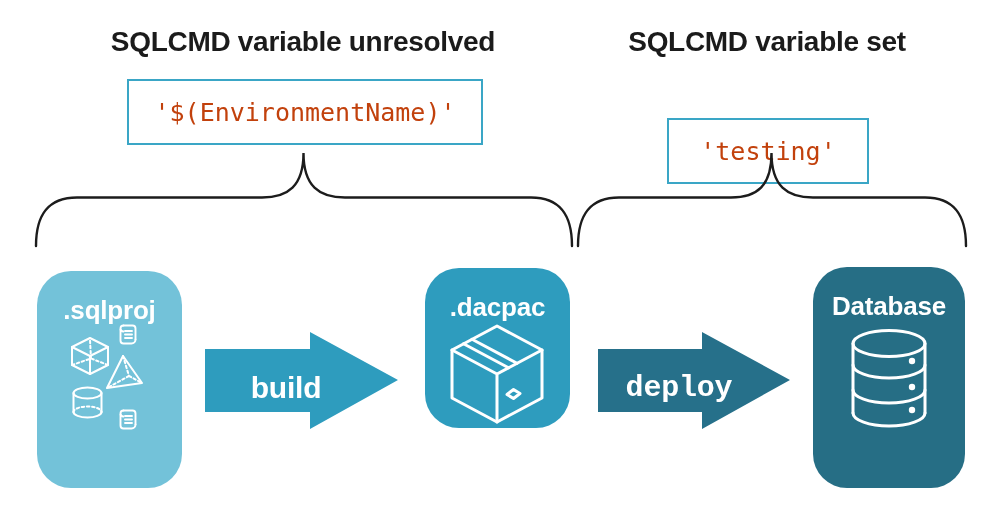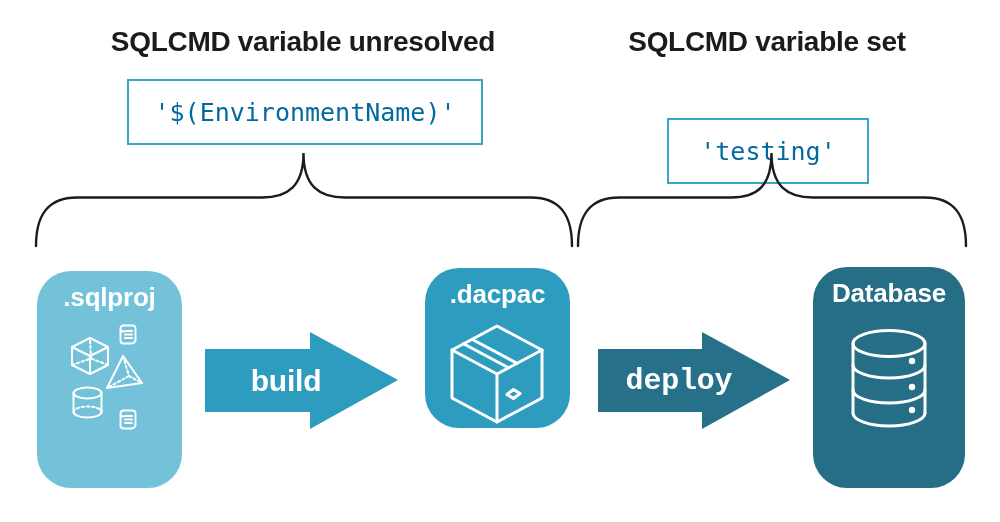--- a/index.html
+++ b/index.html
@@ -6,38 +6,38 @@
   .stage{position:relative;width:1000px;height:522px;background:#ffffff;overflow:hidden;
          font-family:"Liberation Sans", sans-serif;}
   .hdr{position:absolute;text-align:center;font-weight:700;font-size:28px;line-height:1.1;
        color:#1b1b1b;letter-spacing:-0.3px;}
   .hdr-left{left:100px;top:27px;width:406px;}
   .hdr-right{left:617px;top:27px;width:300px;}
   .codebox{position:absolute;background:#ffffff;border:2.5px solid #3aa6c6;
            display:flex;align-items:center;justify-content:center;box-sizing:border-box;}
   .codebox-left{left:127px;top:79px;width:356px;height:66px;}
   .codebox-right{left:667px;top:79px;width:202px;height:66px;margin-top:39px;}
-  .codebox code{font-family:"DejaVu Sans Mono", monospace;font-size:25px;color:#0369a1;}
+  .codebox code{font-family:"DejaVu Sans Mono", monospace;font-size:25px;color:#c2410c;}
   .braces{position:absolute;left:0;top:0;}
   .braces path{fill:none;stroke:#1c1c1c;stroke-width:2.4;stroke-linecap:round;}
   .card{position:absolute;border-radius:34px;box-sizing:border-box;}
   .card-sqlproj{left:37px;top:271px;width:145px;height:217px;background:#73c2d9;}
   .card-dacpac{left:425px;top:268px;width:145px;height:160px;background:#2e9cbe;}
   .card-database{left:813px;top:267px;width:152px;height:221px;background:#266e85;}
-  .card-title{text-align:center;margin-top:11px;font-weight:700;font-size:26px;color:#ffffff;
+  .card-title{text-align:center;margin-top:24px;font-weight:700;font-size:26px;color:#ffffff;
               letter-spacing:-0.2px;}
   .card svg{position:absolute;}
   .icon-stroke{fill:none;stroke:#ffffff;stroke-linecap:round;stroke-linejoin:round;}
   .arrow{position:absolute;width:193px;height:97px;}
   .arrow-build{left:205px;top:332px;}
   .arrow-deploy{left:598px;top:332px;font-family:Liberation Mono, monospace;}
   .arrow svg{position:absolute;left:0;top:0;}
   .arrow-build polygon{fill:#2e9cbe;}
   .arrow-deploy polygon{fill:#26708a;}
-  .arrow-label{position:absolute;left:0;top:17px;height:63px;width:162px;
+  .arrow-label{position:absolute;left:0;top:24px;height:63px;width:162px;
                display:flex;align-items:center;justify-content:center;
                color:#ffffff;font-weight:700;font-size:30px;letter-spacing:-0.2px;}
 </style>
 </head>
 <body>
 
 <div class="stage">
 
   <div class="hdr hdr-left">SQLCMD variable unresolved</div>
   <div class="hdr hdr-right">SQLCMD variable set</div>

